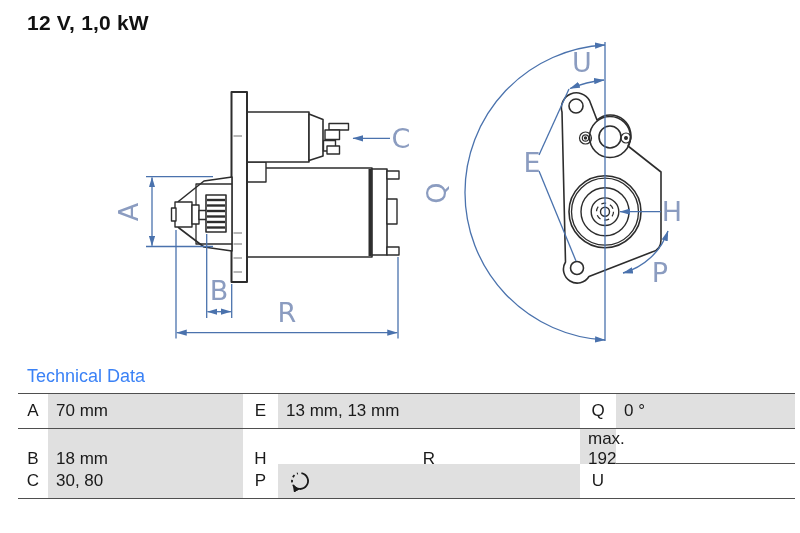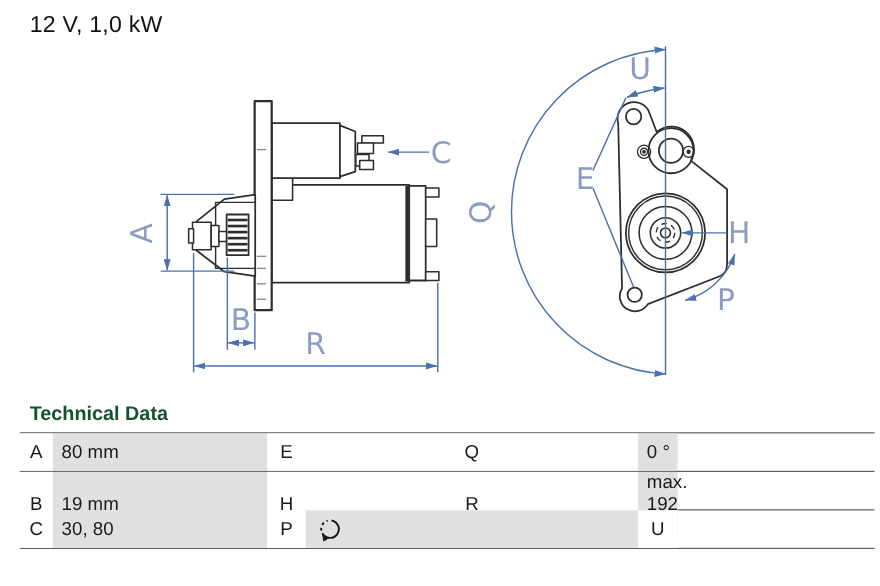--- a/index.html
+++ b/index.html
@@ -1,26 +1,26 @@
 <!DOCTYPE html>
 <html><head>
 <meta charset="utf-8">
 <style>
   html,body{margin:0;padding:0;}
   body{
     width:800px;height:533px;position:relative;background:#ffffff;
     font-family:"Liberation Sans", sans-serif;color:#1a1a1a;overflow:hidden;
   }
   .title{
-    position:absolute;left:27px;top:11px;font-size:21px;font-weight:400;
+    position:absolute;left:27px;top:11px;font-size:21px;font-weight:700;
     color:#111;letter-spacing:0.2px;
   }
   .drawing{position:absolute;left:0;top:0;}
   .tech-heading{
-    position:absolute;left:27px;top:366px;font-size:18px;font-weight:700;color:#14532d;
+    position:absolute;left:27px;top:366px;font-size:18px;font-weight:400;color:#3b82f6;
   }
   .data-table{
     position:absolute;left:18px;top:393px;width:777px;
     border-top:1.5px solid #4f4f4f;
     font-size:17px;
   }
   .t-row{
     display:grid;
     grid-template-columns:30px 195px 35px 302px 36px 179px;
     height:34px;
@@ -186,28 +186,29 @@
     <text x="672" y="221">H</text>
     <text x="660" y="282">P</text>
   </g>
 </svg>
 
 <div class="tech-heading">Technical Data</div>
 
 <div class="data-table">
   <div class="t-row">
     <div class="t-cell t-key">A</div>
-    <div class="t-cell t-val">80 mm</div>
+    <div class="t-cell t-val">70 mm</div>
     <div class="t-cell t-key">E</div>
+    <div class="t-cell t-val">13 mm, 13 mm</div>
     <div class="t-cell t-key">Q</div>
     <div class="t-cell t-val">0 °</div>
   </div>
   <div class="t-row">
     <div class="t-cell t-key">B</div>
-    <div class="t-cell t-val">19 mm</div>
+    <div class="t-cell t-val">18 mm</div>
     <div class="t-cell t-key">H</div>
     <div class="t-cell t-key">R</div>
     <div class="t-cell t-val">max. 192 mm</div>
   </div>
   <div class="t-row">
     <div class="t-cell t-key">C</div>
     <div class="t-cell t-val">30, 80</div>
     <div class="t-cell t-key">P</div>
     <div class="t-cell t-val">
       <svg class="rot-icon" width="24" height="24" viewBox="0 0 24 24">

